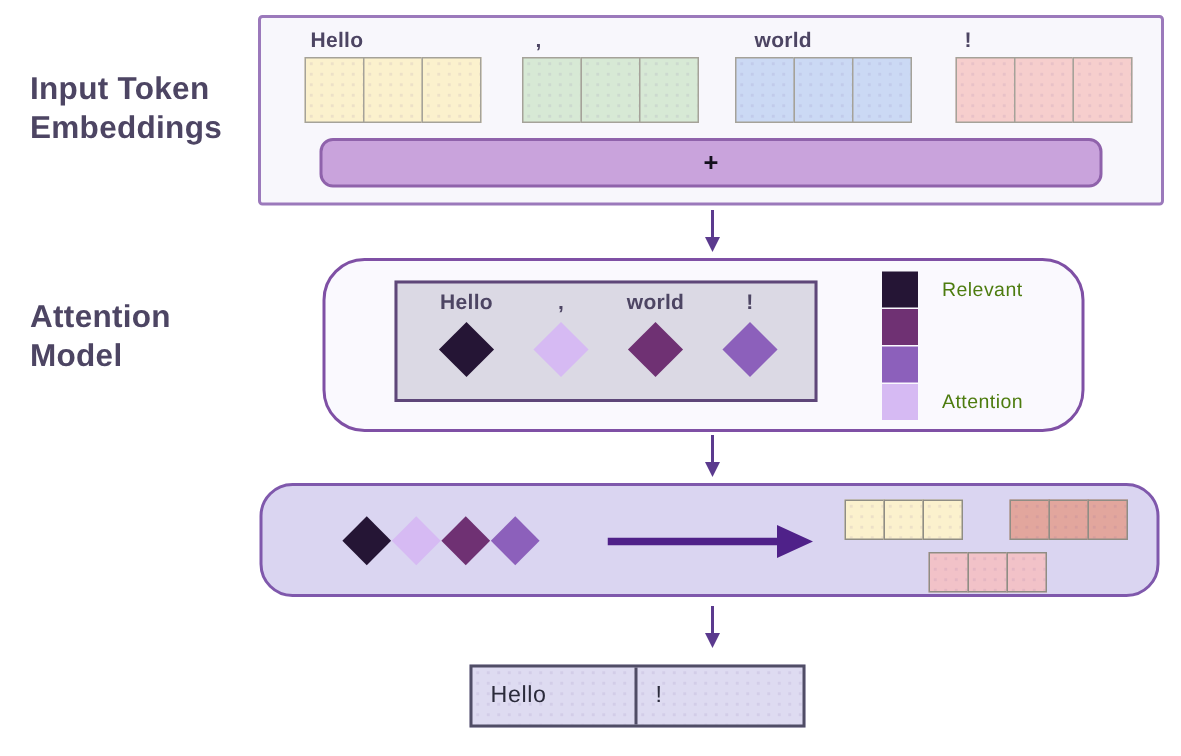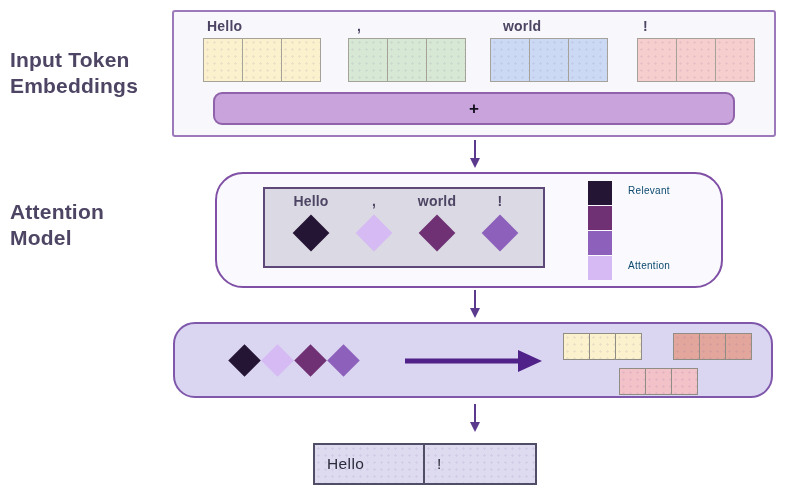--- a/index.html
+++ b/index.html
@@ -6,21 +6,21 @@
   .canvas{
     position:relative;width:787px;height:504px;background:#ffffff;
     font-family:"Liberation Sans",sans-serif;overflow:hidden;
   }
   .dotted{
     background-image:radial-gradient(rgba(110,80,150,0.10) 1px, transparent 1.3px);
     background-size:7px 7px;
   }
   
   .section-label{
-    position:absolute;left:10px;color:#4D4563;font-weight:bold;
+    position:absolute;left:20px;color:#4D4563;font-weight:bold;
     font-size:21px;line-height:26px;letter-spacing:0.2px;
   }
   
   .input-box{
     position:absolute;left:172px;top:10px;width:600px;height:123px;
     background:#F8F7FC;border:2px solid #9B79BB;border-radius:3px;
   }
   .token-label{
     position:absolute;font-size:14px;font-weight:bold;color:#4D4563;letter-spacing:0.2px;
   }
@@ -53,21 +53,21 @@
     position:absolute;top:4px;width:60px;display:flex;flex-direction:column;align-items:center;
   }
   .attn-item .token-word{
     font-size:14px;font-weight:bold;color:#4D4563;height:18px;letter-spacing:0.2px;
   }
   .diamond{display:block;transform:rotate(45deg);}
   .diamond.lg{width:26px;height:26px;margin-top:9px;}
   .diamond.sm{width:23px;height:23px;}
   .legend{position:absolute;left:371px;top:7px;width:130px;}
   .legend-swatch{position:absolute;left:0;width:24px;height:24px;}
-  .legend-text{position:absolute;left:40px;font-size:10px;color:#0c4a6e;letter-spacing:0.3px;}
+  .legend-text{position:absolute;left:40px;font-size:13px;color:#4d7c0f;letter-spacing:0.3px;}
   
   .decoder-box{
     position:absolute;left:173px;top:322px;width:596px;height:72px;
     background:#DAD5F1;border:2px solid #7F58AC;border-radius:22px;
   }
   .dec-diamond{position:absolute;top:25px;}
   .block-group{position:absolute;display:flex;}
   .block-cell{width:25px;height:25px;border:1px solid #8F8D84;margin-left:-1px;}
   .block-cell:first-child{margin-left:0;}
   

